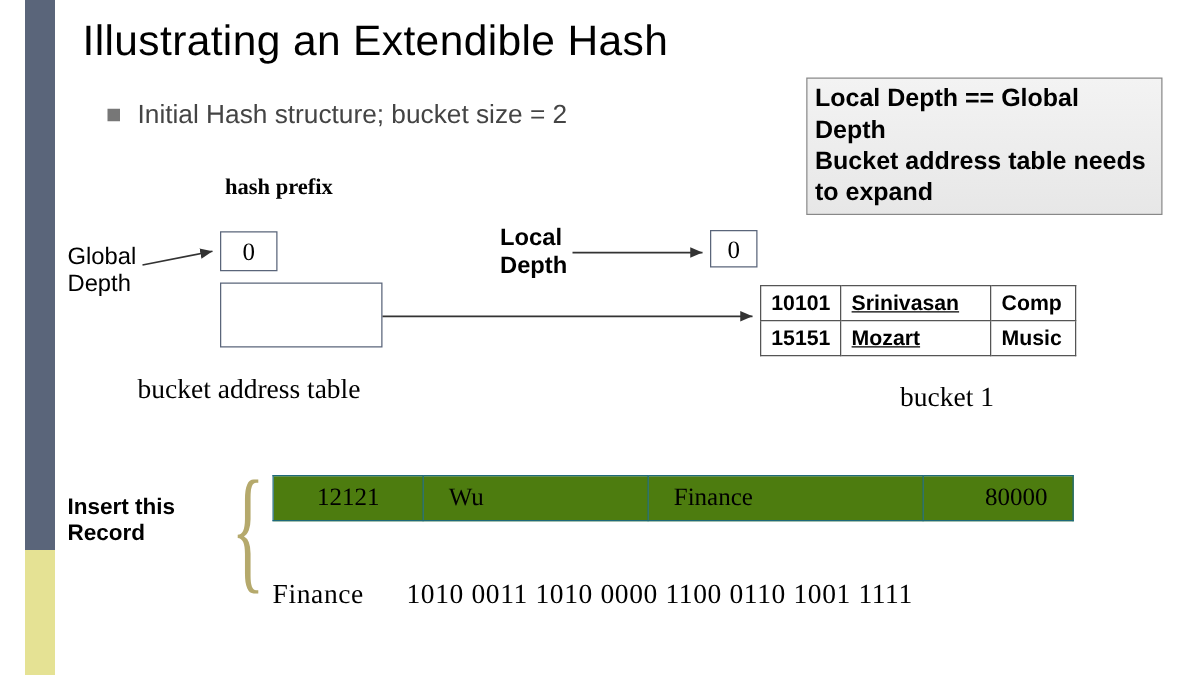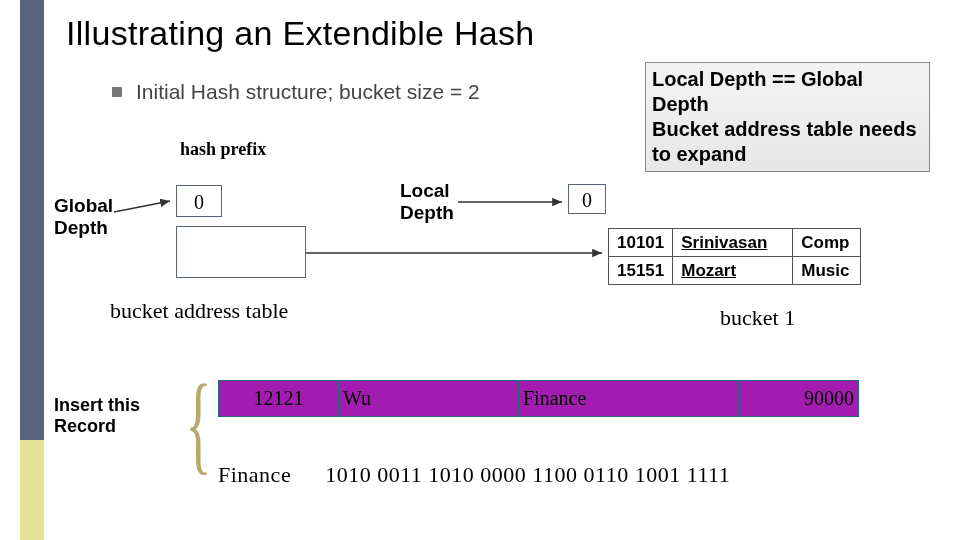--- a/index.html
+++ b/index.html
@@ -2,43 +2,43 @@
 <html><head>
 <meta charset="utf-8">
 <style>
   * { box-sizing: border-box; margin: 0; padding: 0; }
   html, body { width: 960px; height: 540px; font-family: Arial, Helvetica, sans-serif; background: #fff; color: #000; overflow: hidden; }
   .slide { position: relative; width: 960px; height: 540px; }
   .side-stripe { position: absolute; left: 20px; top: 0; width: 24px; height: 540px; }
   .stripe-blue { position: absolute; top: 0; width: 24px; height: 440px; background: #5a657a; }
   .stripe-yellow { position: absolute; bottom: 0; width: 24px; height: 100px; background: #e5e294; }
   .title { position: absolute; left: 66px; top: 14px; font-size: 34px; color: #000000; font-weight: 400; letter-spacing: .3px; }
-  .bullet-row { position: absolute; left: 112px; top: 80px; display: flex; align-items: center; gap: 14px; }
+  .bullet-row { position: absolute; left: 86px; top: 80px; display: flex; align-items: center; gap: 14px; }
   .bullet-sq { width: 10px; height: 10px; background: #777; }
   .bullet-text { font-size: 21px; color: #444; }
   .callout { position: absolute; left: 645px; top: 62px; width: 285px; border: 1px solid #888; background: linear-gradient(#f3f3f3,#e7e7e7); padding: 4px 6px; font-size: 20px; font-weight: bold; line-height: 1.25; }
   .hash-prefix-lbl { position: absolute; left: 180px; top: 139px; font-family: Georgia, 'Times New Roman', serif; font-size: 18px; font-weight: bold; }
-  .global-depth-lbl { position: absolute; left: 54px; top: 195px; font-size: 19px; font-weight: bold; line-height: 1.15; }
+  .global-depth-lbl { position: absolute; left: 54px; top: 195px; font-size: 19px; font-weight: normal; line-height: 1.15; }
   .local-depth-lbl { position: absolute; left: 400px; top: 180px; font-size: 19px; font-weight: bold; line-height: 1.15; }
   .bat-lbl { position: absolute; left: 110px; top: 298px; font-family: Georgia, 'Times New Roman', serif; font-size: 22px; }
   .bucket1-lbl { position: absolute; left: 720px; top: 305px; font-family: Georgia, 'Times New Roman', serif; font-size: 22px; text-align: right; }
   .gd-box { position: absolute; border: 1px solid #5a657a; text-align: center; font-family: Georgia, serif; font-size: 20px; }
   .gd-val { left: 176px; top: 185px; width: 46px; height: 32px; line-height: 32px; }
   .gd-addr { left: 176px; top: 226px; width: 130px; height: 52px; }
   .ld-box { position: absolute; left: 568px; top: 184px; width: 38px; height: 30px; border: 1px solid #5a657a; text-align: center; line-height: 30px; font-family: Georgia, serif; font-size: 20px; }
   .bucket-tbl { position: absolute; left: 608px; top: 228px; border-collapse: collapse; }
   .bucket-tbl td { border: 1px solid #555; font-size: 17px; font-weight: bold; padding: 3px 8px; height: 28px; }
   .bucket-tbl td:nth-child(1){ width:60px; }
   .bucket-tbl td:nth-child(2){ width:120px;text-decoration:underline; }
   .bucket-tbl td:nth-child(3){ width:68px; }
   .arrow-svg { position: absolute; overflow: visible; }
   .insert-lbl { position: absolute; left: 54px; top: 395px; font-size: 18px; font-weight: bold; line-height: 1.15; }
   .brace { position: absolute; left: 172px; top: 360px; font-size: 110px; color: #b5a96c; font-family: Georgia, serif; transform: scaleX(.5); }
   .record-tbl { position: absolute; left: 218px; top: 380px; border-collapse: collapse; }
-  .record-tbl td { border: 1px solid #1e6a7a; background: #a21caf; font-family: Georgia, serif; font-size: 20px; padding: 6px 4px; }
+  .record-tbl td { border: 1px solid #1e6a7a; background: #4d7c0f; font-family: Georgia, serif; font-size: 20px; padding: 6px 20px; }
   .record-tbl td:nth-child(1){ width:120px; text-align:center; }
   .record-tbl td:nth-child(2){ width:180px; }
   .record-tbl td:nth-child(3){ width:220px; }
   .record-tbl td:nth-child(4){ width:120px; text-align:right; }
   .bits { position: absolute; left: 218px; top: 450px; font-family: Georgia, serif; font-size: 22px; letter-spacing: .5px; margin-top: 12px; }
   .bits span.dept { margin-right: 28px; }
 </style>
 </head>
 <body>
 
@@ -117,21 +117,21 @@
   <div class="insert-lbl" style="white-space:pre-line">Insert this
 Record</div>
   <div class="brace">{</div>
 
   <table class="record-tbl">
     <tbody>
         <tr>
       <td>12121</td>
       <td>Wu</td>
       <td>Finance</td>
-      <td>90000</td>
+      <td>80000</td>
     </tr>
   </tbody>
     </table>
 
   <div class="bits">
     <span class="dept">Finance</span>
     <span>1010 0011 1010 0000 1100 0110 1001 1111</span>
   </div>
 
 </div>

